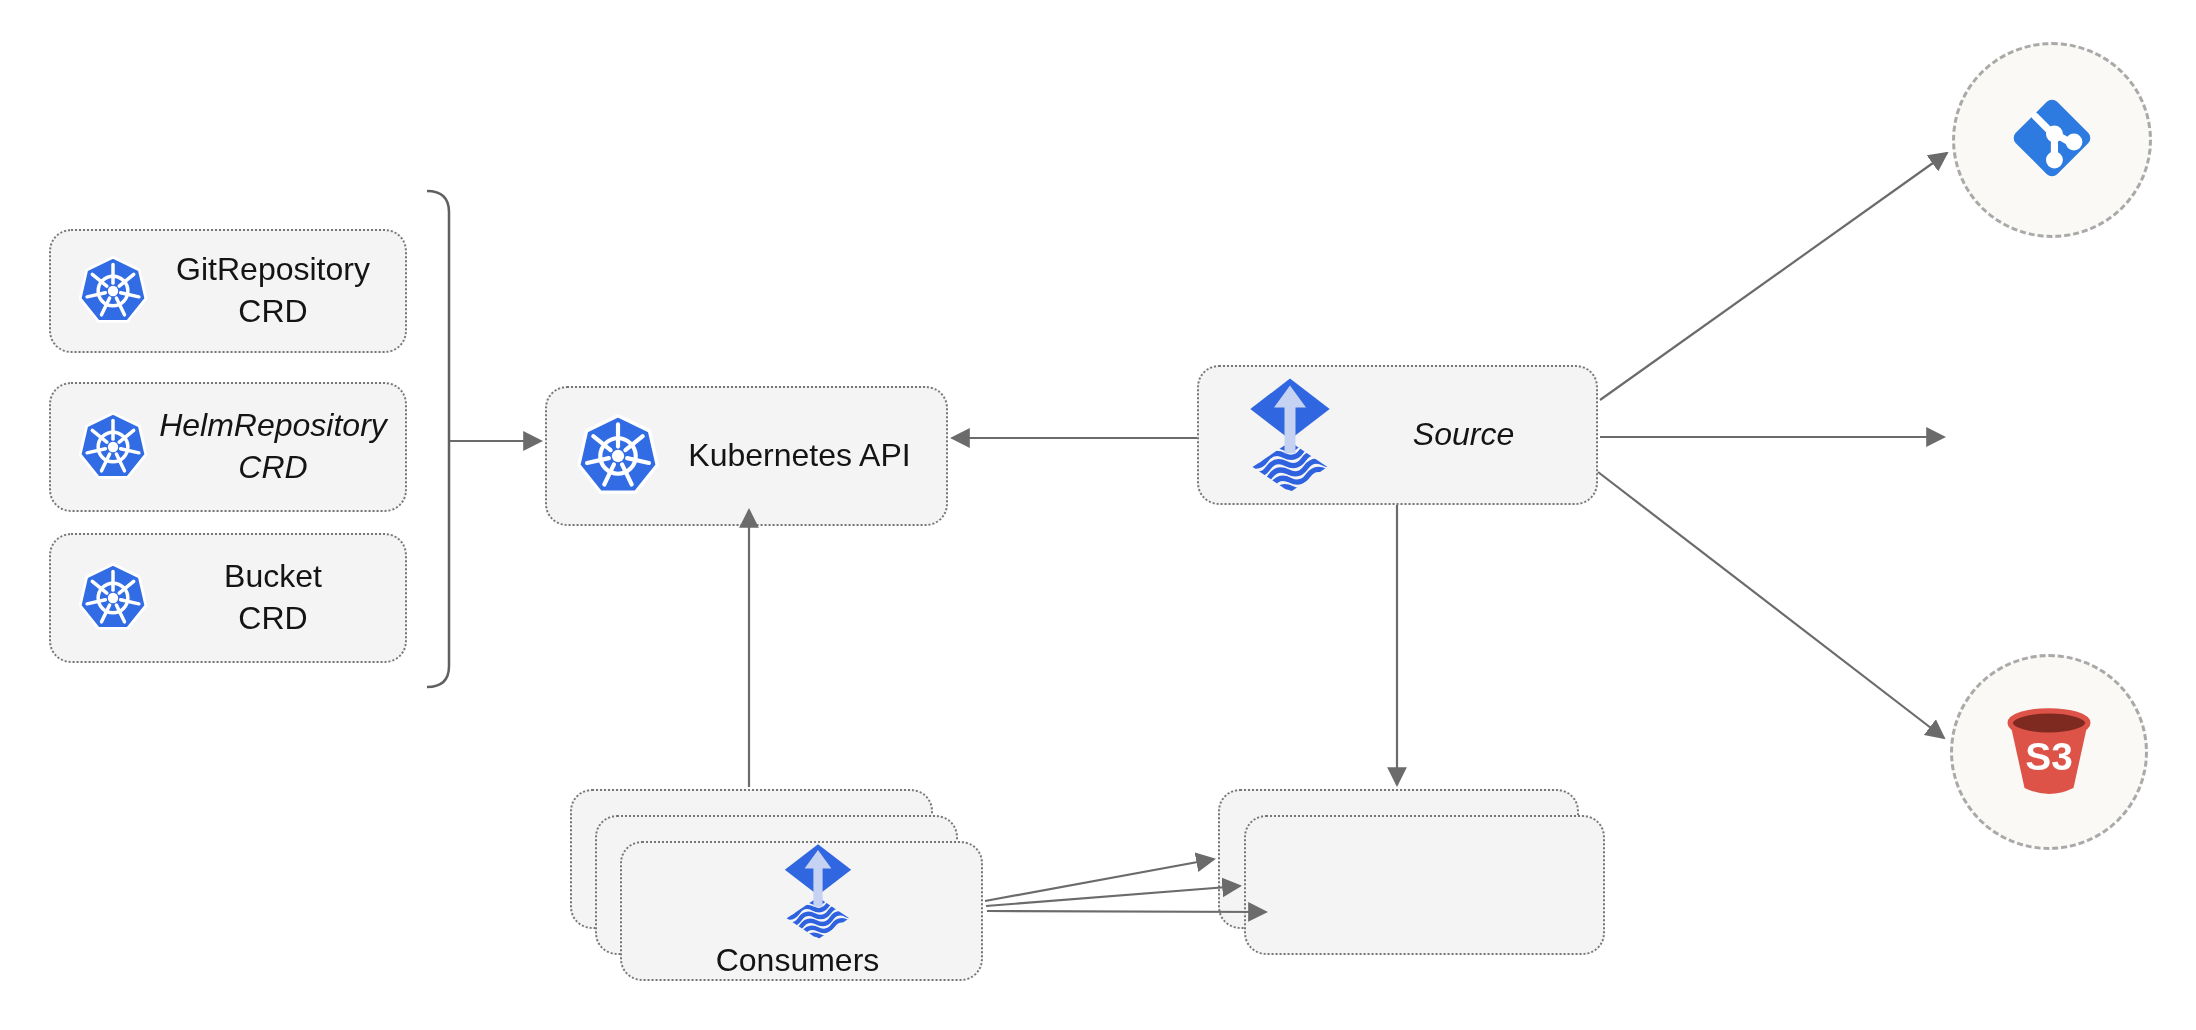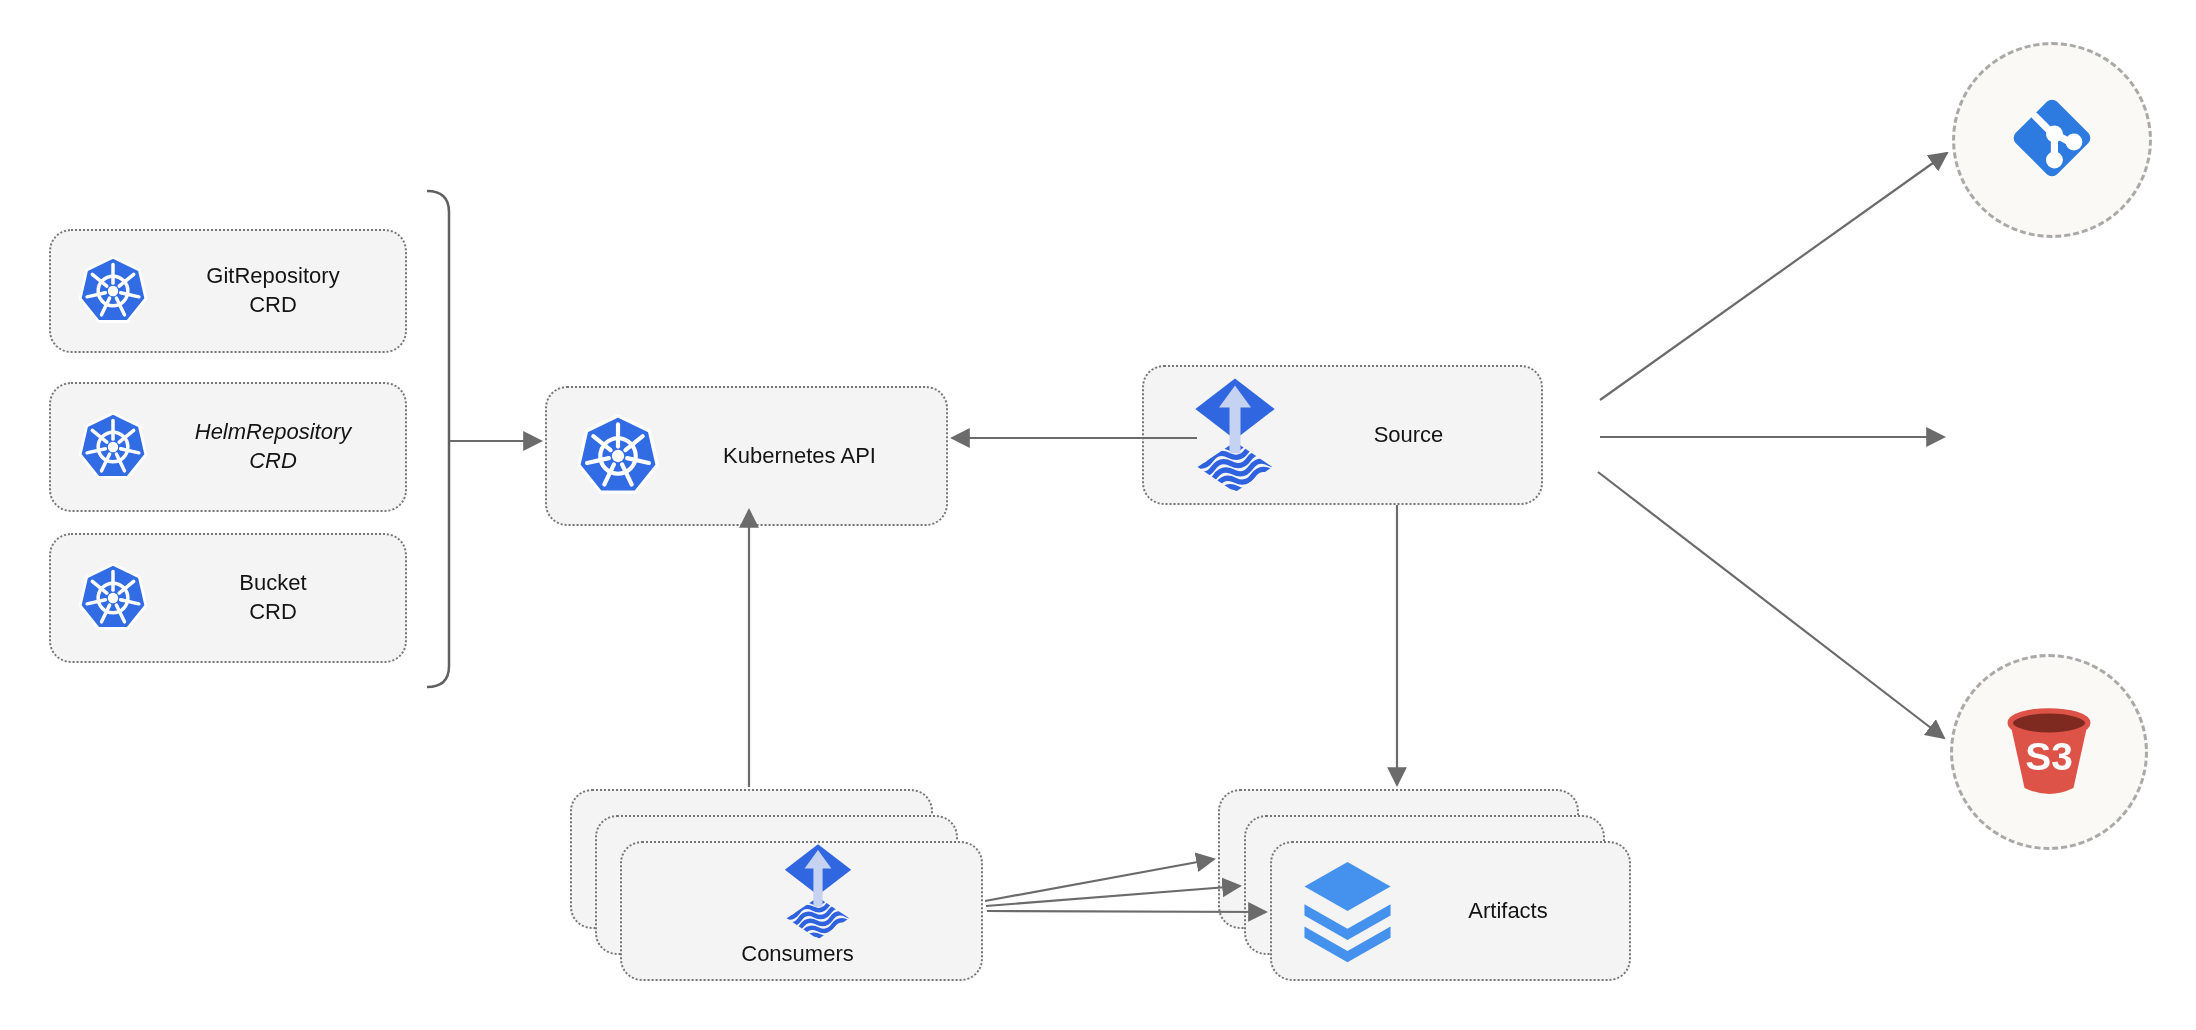--- a/index.html
+++ b/index.html
@@ -5,21 +5,21 @@
   html,body{margin:0;padding:0;background:#ffffff;}
   .canvas{
     position:relative;width:2196px;height:1030px;background:#ffffff;overflow:hidden;
     font-family:"Liberation Sans","DejaVu Sans",sans-serif;color:#141414;
   }
   .node{
     position:absolute;background:#f4f4f5;border:2px dotted #767676;border-radius:22px;
     display:flex;align-items:center;box-sizing:border-box;
   }
   .node .icon{flex:0 0 auto;display:flex;align-items:center;justify-content:center;}
-  .node .lbl{flex:1 1 auto;text-align:center;font-size:22px;line-height:1.3;padding-right:8px;}
+  .node .lbl{flex:1 1 auto;text-align:center;font-size:32px;line-height:1.3;padding-right:8px;}
   .lbl-lg{font-size:30px;}
   .stackbox{position:absolute;background:#f4f4f5;border:2px dotted #767676;border-radius:22px;box-sizing:border-box;}
   .circle{
     position:absolute;border:3px dashed #a9a9a9;border-radius:50%;background:#faf9f5;
     display:flex;align-items:center;justify-content:center;box-sizing:border-box;
   }
   .overlay{position:absolute;left:0;top:0;z-index:6;pointer-events:none;}
   .z1{z-index:1}.z2{z-index:2}.z3{z-index:3}
   .defs{position:absolute;width:0;height:0;overflow:hidden;}
 </style>
@@ -140,21 +140,21 @@
 
   <div class="node" style="left:545px;top:386px;width:403px;height:140px;">
     <span class="icon" style="margin-left:28px;">
       <svg width="86" height="86" viewBox="0 0 64 64">
           <use href="#k8s-logo" xlink:href="#k8s-logo"></use>
         </svg>
     </span>
     <div class="lbl lbl-lg">Kubernetes API</div>
   </div>
 
-  <div class="node" style="left:1142px;top:365px;width:401px;height:140px;">
+  <div class="node" style="left:1197px;top:365px;width:401px;height:140px;font-style:italic;">
     <span class="icon" style="margin-left:42px;">
       <svg width="98" height="116" viewBox="0 0 64 76">
           <use href="#flux-logo" xlink:href="#flux-logo"></use>
         </svg>
     </span>
     <div class="lbl lbl-lg">
       <div>Source</div>
     </div>
   </div>
 
@@ -164,28 +164,20 @@
     <span class="icon" style="margin-left:32px;">
       <svg width="82" height="97" viewBox="0 0 64 76">
           <use href="#flux-logo" xlink:href="#flux-logo"></use>
         </svg>
     </span>
     <div class="lbl lbl-lg">Consumers</div>
   </div>
 
   <div class="stackbox z1" style="left:1218px;top:789px;width:361px;height:140px;"></div>
   <div class="stackbox z2" style="left:1244px;top:815px;width:361px;height:140px;"></div>
-  <div class="node z3" style="left:1270px;top:841px;width:361px;height:140px;">
-    <span class="icon" style="margin-left:28px;">
-      <svg width="95" height="104" viewBox="0 0 64 70">
-          <use href="#layers-logo" xlink:href="#layers-logo"></use>
-        </svg>
-    </span>
-    <div class="lbl lbl-lg">Artifacts</div>
-  </div>
 
   <div class="circle" style="left:1952px;top:42px;width:200px;height:196px;">
     <span class="icon">
       <svg width="104" height="104" viewBox="0 0 64 64">
           <use href="#git-logo" xlink:href="#git-logo"></use>
         </svg>
     </span>
   </div>
 
 

